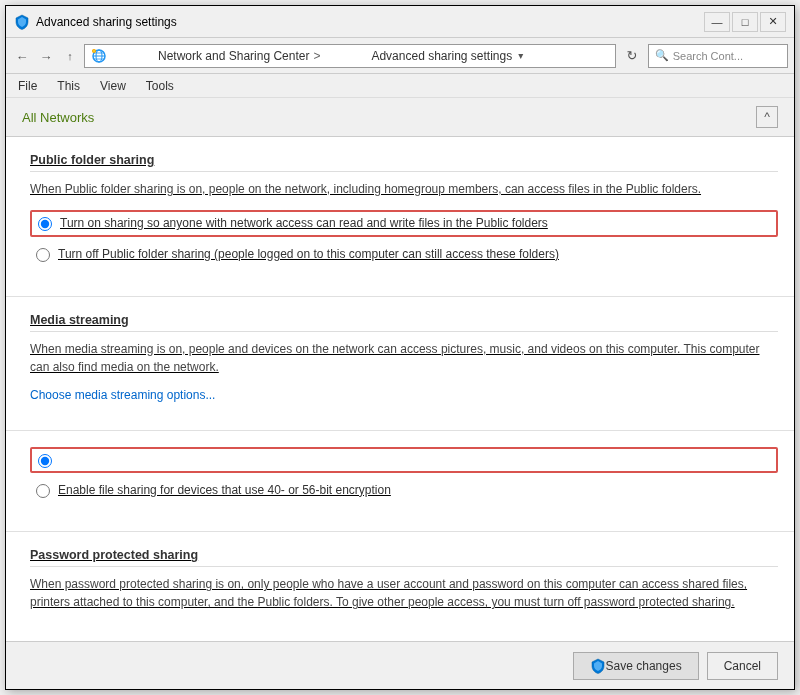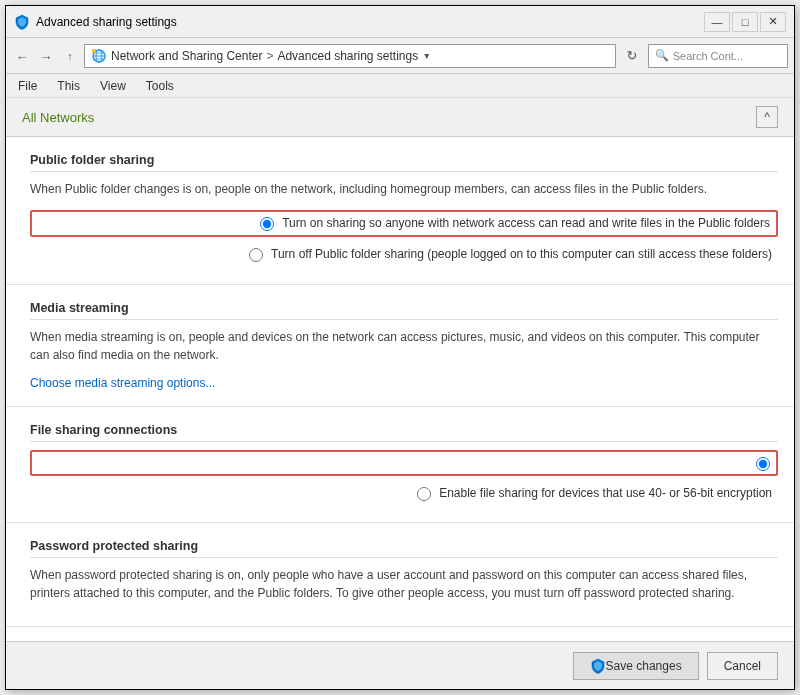--- a/index.html
+++ b/index.html
@@ -182,22 +182,23 @@
       cursor: pointer;
       display: flex;
       align-items: center;
       justify-content: center;
       font-size: 12px;
       color: #555;
     }
 
     
     .settings-section {
-      padding: 16px 16px 12px 24px;
+      padding: 16px 16px 24px 24px;
       border-bottom: 1px solid #e0e0e0;
+      text-decoration: underline;
     }
     .settings-section-title {
       font-size: 12.5px;
       font-weight: 600;
       color: #333;
       margin-bottom: 8px;
       padding-bottom: 4px;
       border-bottom: 1px solid #ddd;
     }
     .settings-description {
@@ -207,21 +208,20 @@
       margin-bottom: 12px;
     }
 
     
     .radio-option {
       display: flex;
       align-items: flex-start;
       margin-bottom: 6px;
       padding: 3px 6px;
       gap: 8px;
-      justify-content: flex-end;
     }
     .radio-option.highlighted {
       border: 2px solid #d9534f;
       border-radius: 2px;
       padding: 3px 6px;
       background: #fff;
     }
     .radio-input {
       margin-top: 2px;
       flex-shrink: 0;
@@ -283,20 +283,21 @@
     .content-area::-webkit-scrollbar-track { background: #f0f0f0; border-left: 1px solid #ccc; }
     .content-area::-webkit-scrollbar-thumb { background: #c0c0c0; border: 2px solid #f0f0f0; }
 
     .breadcrumb-sep {
       color: #666;
       font-size: 12px;
     }
     .breadcrumb-part {
       color: #333;
       font-size: 12px;
+      margin-left: 47px;
     }
 
     .up-btn {
       width: 20px;
       height: 20px;
       background: transparent;
       border: none;
       cursor: pointer;
       display: flex;
       align-items: center;
@@ -372,40 +373,39 @@
 
       <div class="section-header">
         <span class="section-header-title">All Networks</span>
         <button class="section-collapse-btn">
           <span>^</span>
         </button>
       </div>
 
       <div class="settings-section">
         <div class="settings-section-title">Public folder sharing</div>
-        <p class="settings-description">When Public folder changes is on, people on the network, including homegroup members, can access files in the Public folders.</p>
+        <p class="settings-description">When Public folder sharing is on, people on the network, including homegroup members, can access files in the Public folders.</p>
 
         <div class="radio-option highlighted">
           <input type="radio" name="public-folder" class="radio-input" checked="" style="">
           <label class="radio-label">Turn on sharing so anyone with network access can read and write files in the Public folders</label>
         </div>
         <div class="radio-option">
           <input type="radio" name="public-folder" class="radio-input" style="">
           <label class="radio-label">Turn off Public folder sharing (people logged on to this computer can still access these folders)</label>
         </div>
       </div>
 
       <div class="settings-section">
         <div class="settings-section-title">Media streaming</div>
         <p class="settings-description">When media streaming is on, people and devices on the network can access pictures, music, and videos on this computer. This computer can also find media on the network.</p>
         <a class="link">Choose media streaming options...</a>
       </div>
 
       <div class="settings-section">
-        <div class="settings-section-title">File sharing connections</div>
 
         <div class="radio-option highlighted">
           <input type="radio" name="file-sharing" class="radio-input" checked="" style="">
         </div>
         <div class="radio-option">
           <input type="radio" name="file-sharing" class="radio-input" style="">
           <label class="radio-label">Enable file sharing for devices that use 40- or 56-bit encryption</label>
         </div>
       </div>
 

